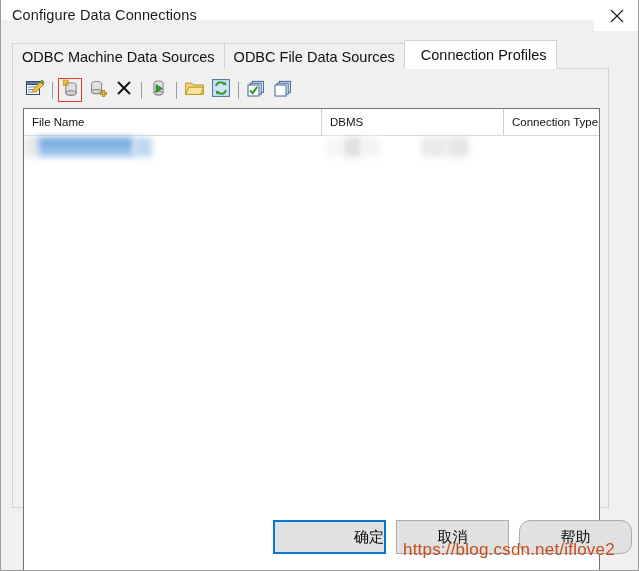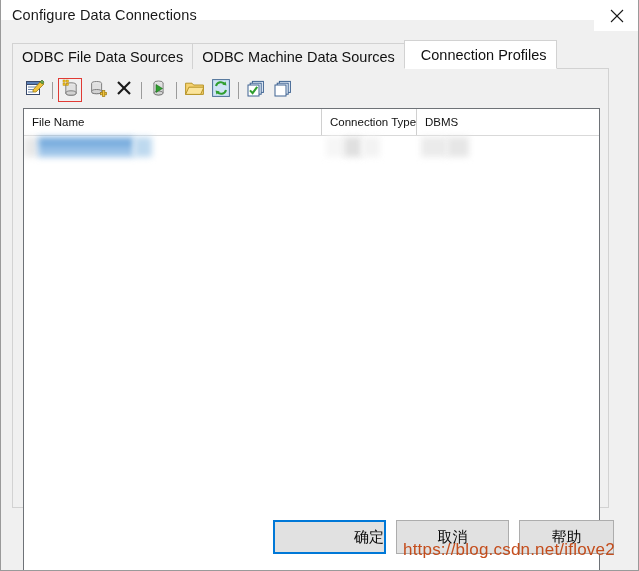--- a/index.html
+++ b/index.html
@@ -211,21 +211,21 @@
     justify-content: center;
     font-family: "DejaVu Sans", "Liberation Sans", sans-serif;
     cursor: default;
   }
   .dlg-btn.default {
     border: 2px solid #0078d7;
     justify-content: flex-end;
   }
   #btn-ok   { left: 272px; width: 113px; }
   #btn-cancel { left: 395px; width: 113px; }
-  #btn-help   { left: 518px; width: 95px; }
+  #btn-help   { left: 518px; width: 113px; border-radius: 11px; }
 
   
   .watermark {
     position: absolute;
     left: 402px;
     top: 540px;
     font-size: 17px;
     color: #c2410c;
     letter-spacing: 0.2px;
     white-space: nowrap;
@@ -248,24 +248,24 @@
           <line x1="13" y1="1" x2="1" y2="13" stroke="#1a1a1a" stroke-width="1.1"></line>
         </svg>
       </span>
     </div>
   </div>
 
   <div class="client">
 
     <div class="tabstrip">
       <div class="tab">
+        <span>ODBC Machine Data Sources</span>
+      </div>
+      <div class="tab">
         <span>ODBC File Data Sources</span>
-      </div>
-      <div class="tab">
-        <span>ODBC Machine Data Sources</span>
       </div>
       <div class="tab active">
         <span>Connection Profiles</span>
       </div>
     </div>
 
     <div class="tabpage">
 
       <div class="toolbar">
 
@@ -392,26 +392,26 @@
         </div>
 
       </div>
 
       <div class="listview">
 
         <div class="lv-header">
           <div class="lv-col" style="width:298px;">
             <span>File Name</span>
           </div>
+          <div class="lv-col" style="width:182px;">
+            <span>DBMS</span>
+          </div>
           <div class="lv-col" style="width:95px;">
             <span>Connection Type</span>
           </div>
-          <div class="lv-col" style="width:182px;">
-            <span>DBMS</span>
-          </div>
         </div>
 
         <div class="lv-body">
           <div class="lv-row">
 
             <span class="redact" style="left:0px; top:1px; width:14px; height:20px; background:#e9e9e9;"></span>
             <span class="redact" style="left:14px; top:1px; width:96px; height:20px; background:linear-gradient(180deg,#79adde 0%,#79adde 52%,#9cc3e8 52%,#9cc3e8 100%);"></span>
             <span class="redact" style="left:110px; top:1px; width:18px; height:20px; background:#bed9ef;"></span>
 
             <span class="redact" style="left:302px; top:1px; width:18px; height:20px; background:#f6f6f6;"></span>

